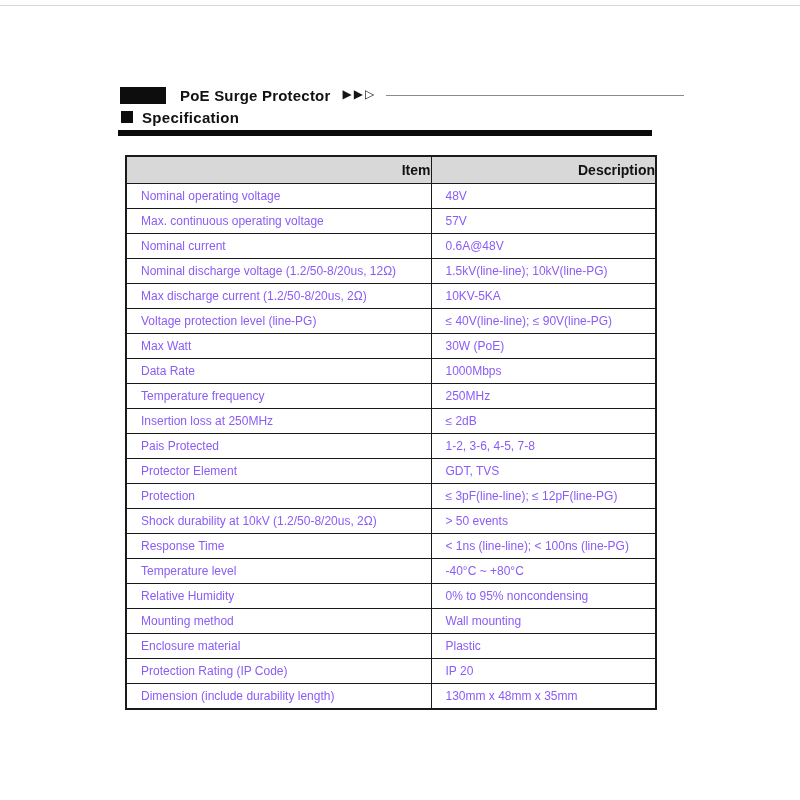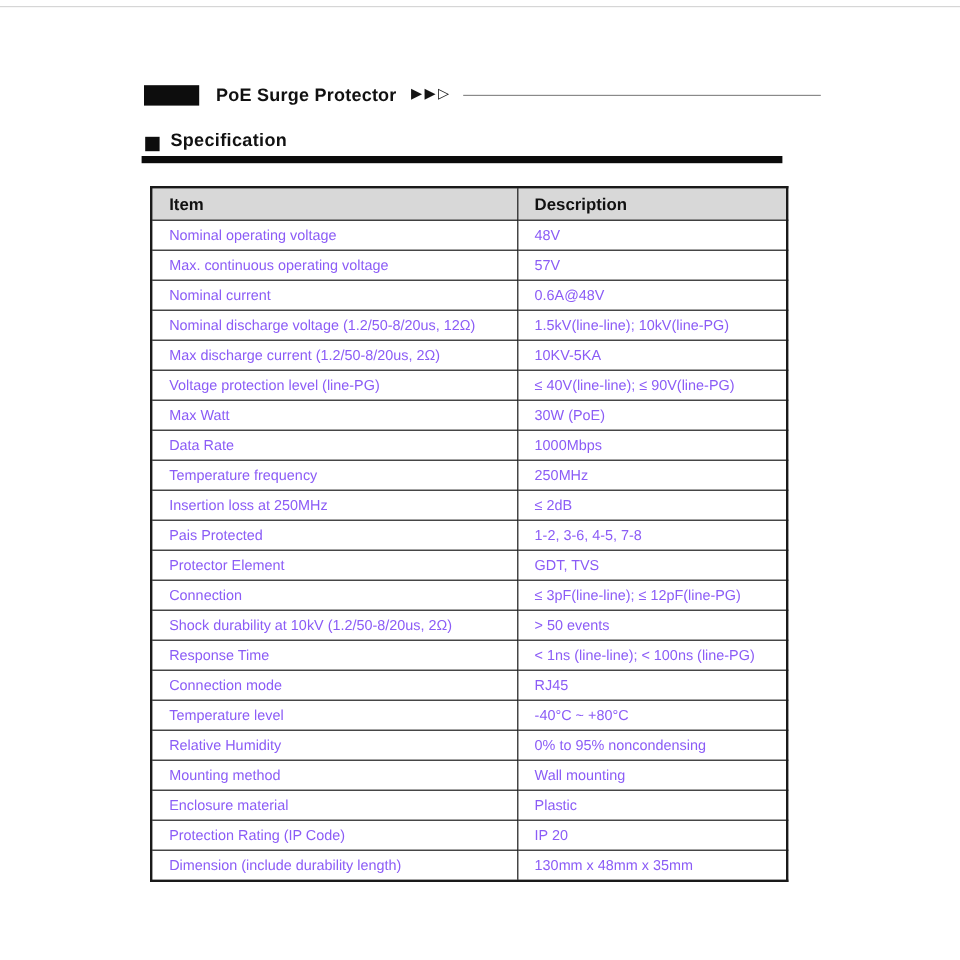--- a/index.html
+++ b/index.html
@@ -8,40 +8,40 @@
     color:#1f1f1f;
   }
   .page{
     position:relative;width:800px;height:800px;background:#fff;overflow:hidden;
   }
   .top-hairline{
     position:absolute;top:5px;left:0;width:800px;height:1px;background:#d6d6d6;
   }
   
   .doc-header{
-    position:absolute;top:68px;left:120px;width:564px;height:22px;
+    position:absolute;top:84px;left:120px;width:564px;height:22px;
     display:flex;align-items:center;
   }
   .black-block{
     width:46px;height:17px;background:#0d0d0d;flex:0 0 auto;
   }
   .doc-title{
     margin:0 0 0 14px;font-size:15px;font-weight:bold;color:#111;
     letter-spacing:.2px;white-space:nowrap;
   }
   .arrows{
     margin-left:12px;font-size:12px;letter-spacing:2px;color:#141414;
     white-space:nowrap;transform:translateY(-1px);
   }
   .header-rule{
     flex:1 1 auto;height:1px;background:#8a8a8a;margin-left:10px;
   }
   
   .section-heading{
-    position:absolute;top:108px;left:121px;display:flex;align-items:flex-end;height:18px;
+    position:absolute;top:108px;left:121px;display:flex;align-items:center;height:18px;
   }
   .square-bullet{
     width:12px;height:12px;background:#0d0d0d;flex:0 0 auto;
   }
   .section-title{
     margin:0 0 0 9px;font-size:15px;font-weight:bold;color:#111;letter-spacing:.3px;
   }
   .thick-rule{
     position:absolute;top:130px;left:118px;width:534px;height:6px;background:#0b0b0b;
   }
@@ -49,21 +49,21 @@
   .spec-table{
     position:absolute;top:155px;left:125px;width:530px;
     border-collapse:collapse;table-layout:fixed;
     border:2px solid #1a1a1a;
   }
   .spec-table col.c-item{width:305px;}
   .spec-table col.c-desc{width:225px;}
   .spec-table th{
     background:#d8d8d8;
     border:1px solid #1a1a1a;
-    font-size:14px;font-weight:bold;text-align:left;
+    font-size:14px;font-weight:bold;text-align:right;
     height:26px;padding:0 0 0 14px;color:#111;
   }
   .spec-table td{
     border:1px solid #1a1a1a;
     font-size:12px;height:24px;padding:0 4px 0 14px;
     white-space:nowrap;overflow:hidden;color:#8b5cf6;
   }
 </style>
 </head>
 <body>
@@ -139,34 +139,30 @@
         </tr>
         <tr>
           <td>Pais Protected</td>
           <td>1-2, 3-6, 4-5, 7-8</td>
         </tr>
         <tr>
           <td>Protector Element</td>
           <td>GDT, TVS</td>
         </tr>
         <tr>
-          <td>Connection</td>
+          <td>Protection</td>
           <td>≤ 3pF(line-line); ≤ 12pF(line-PG)</td>
         </tr>
         <tr>
           <td>Shock durability at 10kV (1.2/50-8/20us, 2Ω)</td>
           <td>&gt; 50 events</td>
         </tr>
         <tr>
           <td>Response Time</td>
           <td>&lt; 1ns (line-line); &lt; 100ns (line-PG)</td>
-        </tr>
-        <tr>
-          <td>Connection mode</td>
-          <td>RJ45</td>
         </tr>
         <tr>
           <td>Temperature level</td>
           <td>-40°C ~ +80°C</td>
         </tr>
         <tr>
           <td>Relative Humidity</td>
           <td>0% to 95% noncondensing</td>
         </tr>
         <tr>

